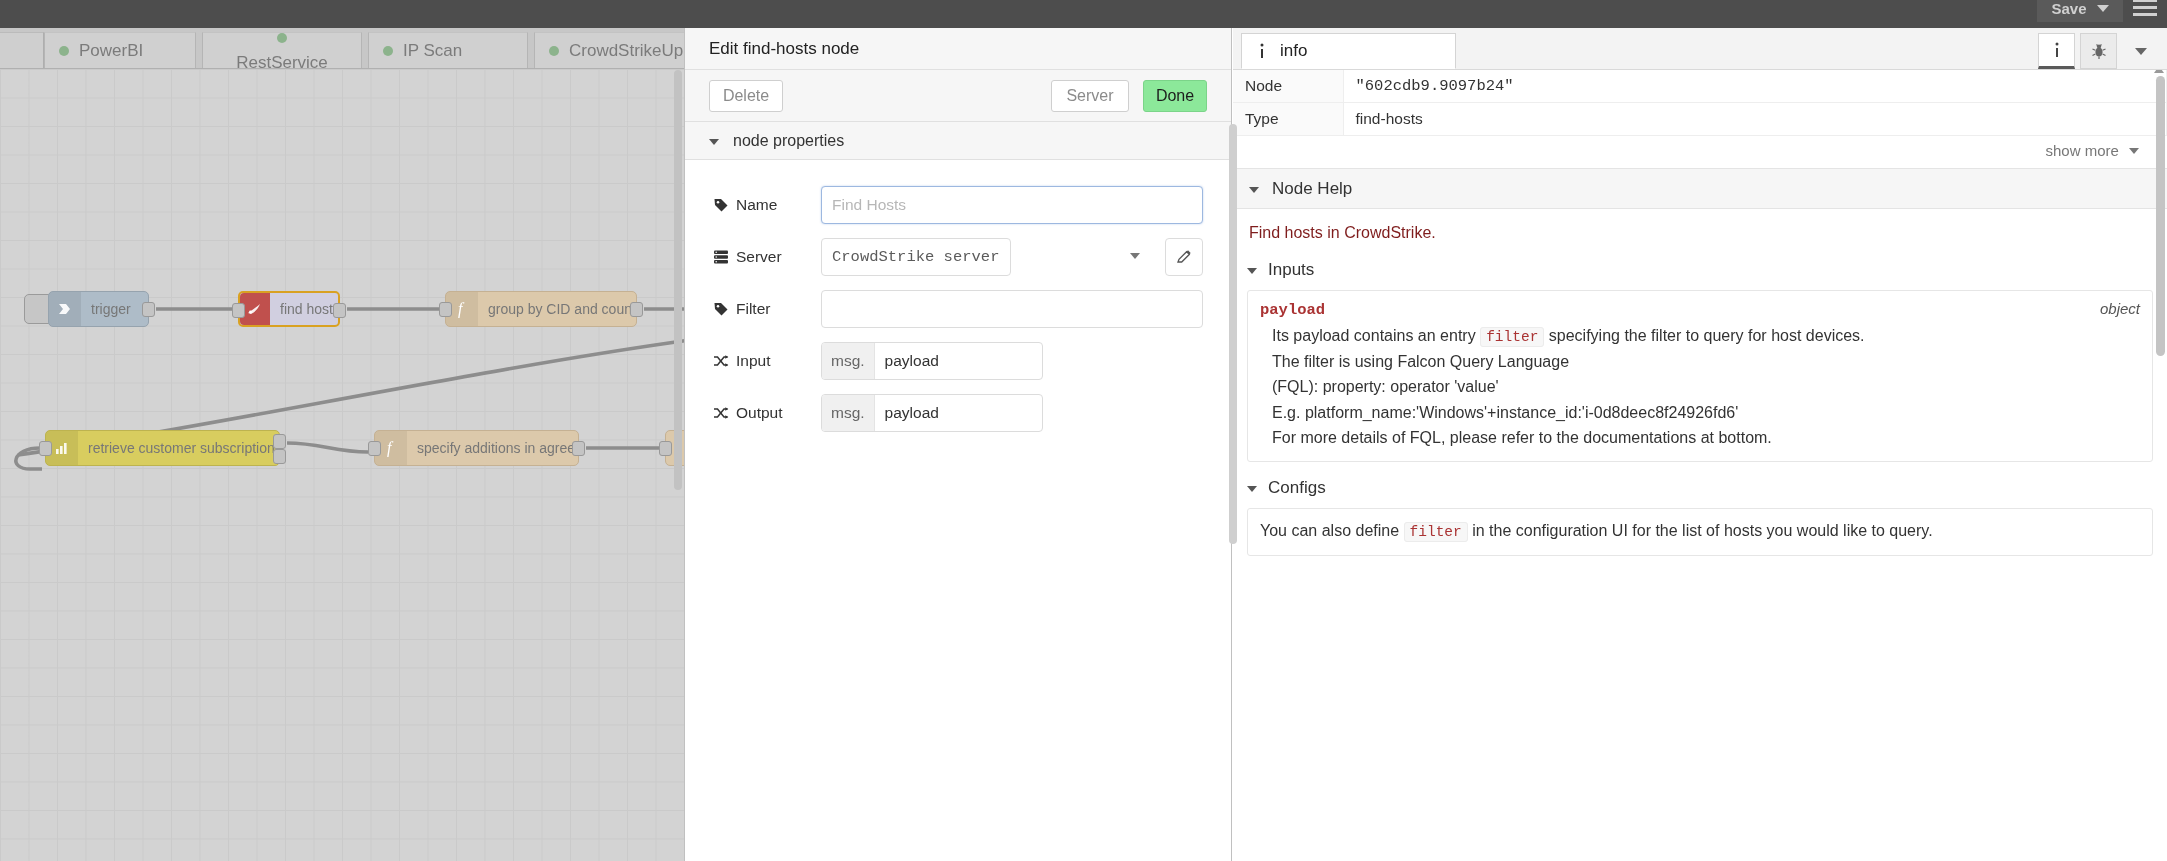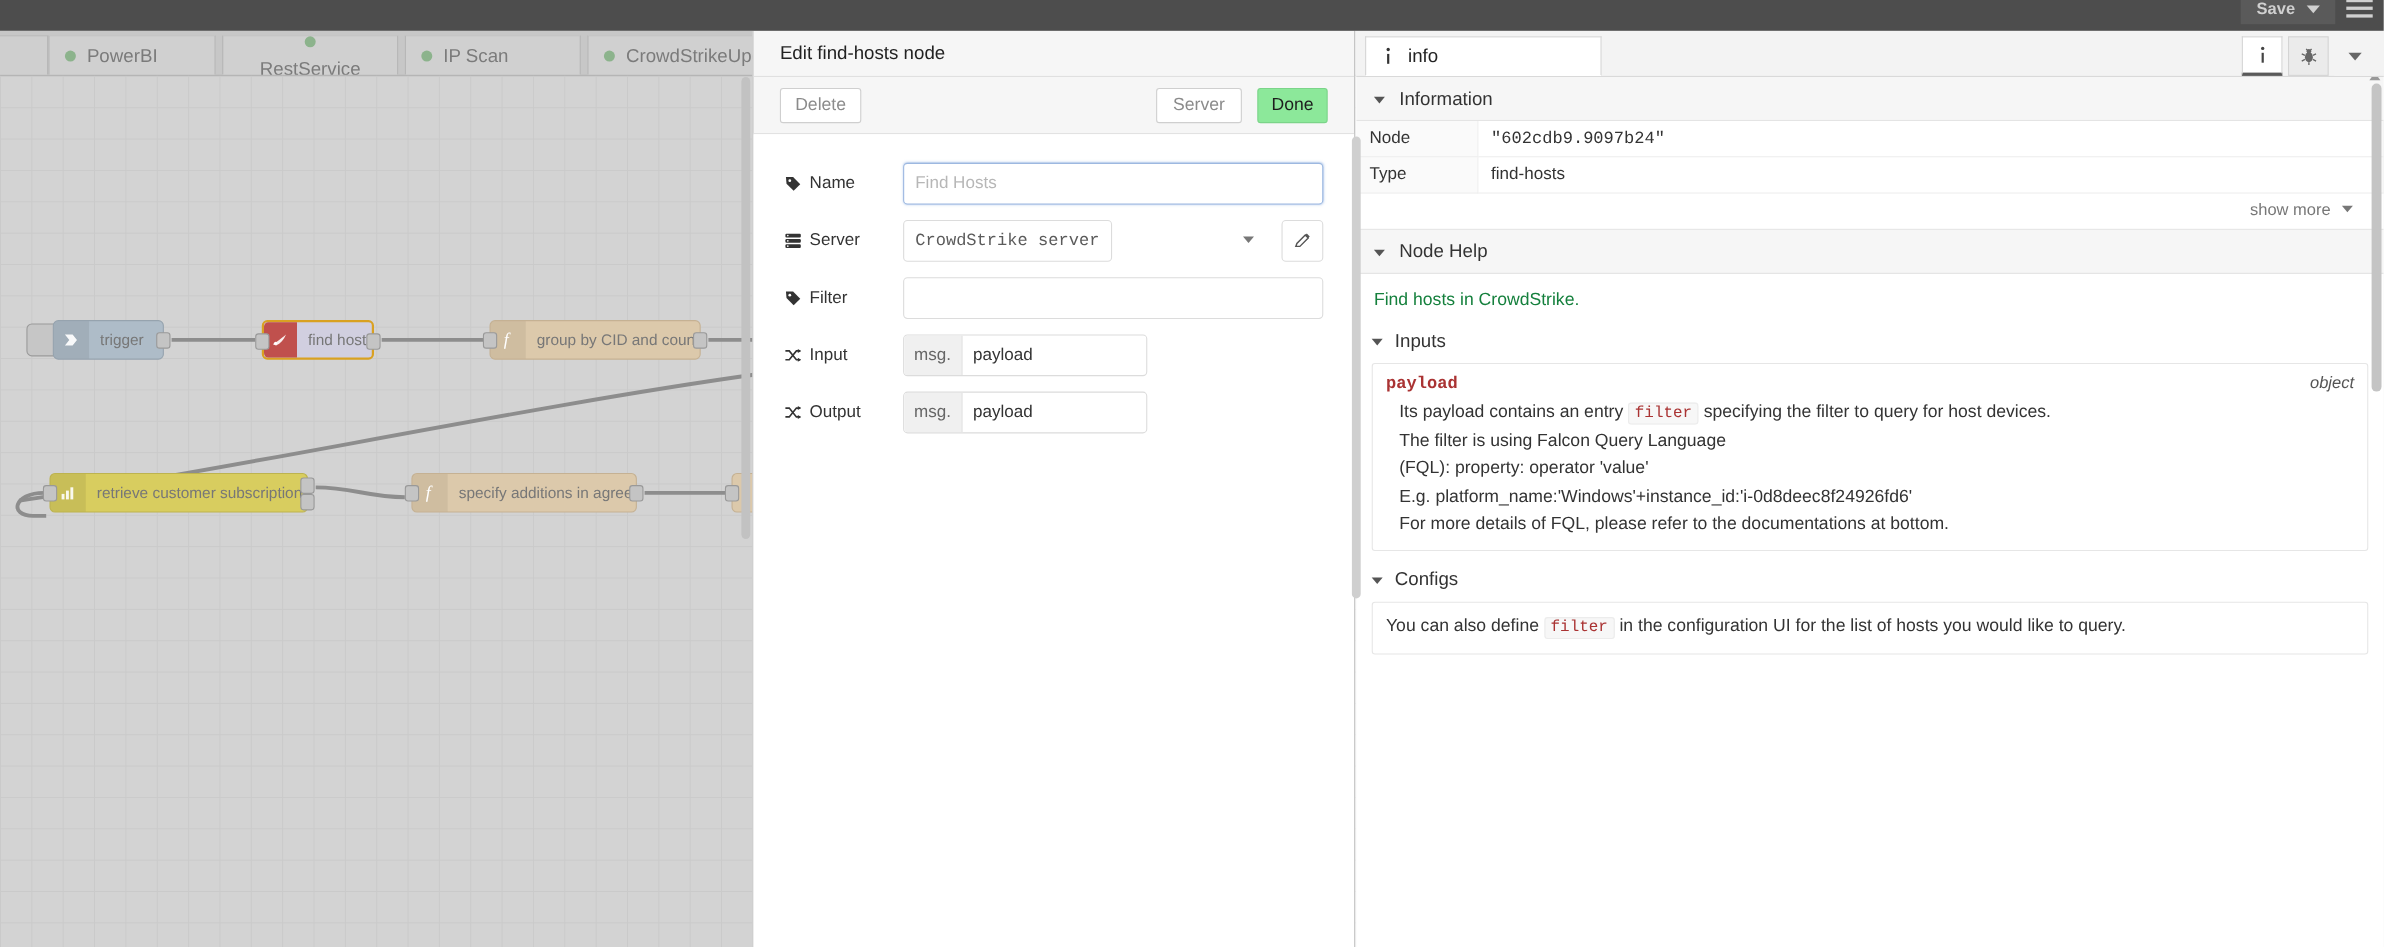--- a/index.html
+++ b/index.html
@@ -368,21 +368,21 @@
     display: inline-block;
     width: 0; height: 0;
     border-left: 5px solid transparent;
     border-right: 5px solid transparent;
     border-top: 6px solid #777;
     margin-left: 6px;
     position: relative; top: -2px;
   }
   .help-para {
     padding: 12px 8px 10px 16px;
-    font-size: 16px; color: #15803d; line-height: 1.45;
+    font-size: 16px; color: #7f1d1d; line-height: 1.45;
   }
   .sub-header {
     display: flex; align-items: center; gap: 11px;
     padding: 6px 16px 6px 14px;
     font-size: 17px; color: #333;
     cursor: pointer;
   }
   .help-card {
     margin: 4px 14px 10px 14px;
     border: 1px solid #e6e6e6;
@@ -558,20 +558,24 @@
   <div id="dialog-title">Edit find-hosts node</div>
 
   <div id="dialog-toolbar">
     <div class="btn" id="delete-button">Delete</div>
     <div id="dialog-toolbar-right">
       <div class="btn" id="cancel-button">Server</div>
       <div class="btn" id="done-button">Done</div>
     </div>
   </div>
 
+  <div id="props-header">
+    <span class="chevron-d"></span>
+    <span>node properties</span>
+  </div>
 
   <div id="form-body">
 
     <div class="form-row">
       <div class="form-label">
         <svg class="ficon" viewBox="0 0 16 16">
           <path d="M1.5 2 L8 2 L14.5 8.5 L8.5 14.5 L2 8 Z" fill="#333"></path>
           <circle cx="5" cy="5.3" r="1.25" fill="#fff"></circle>
         </svg>
         <span>Name</span>
@@ -683,24 +687,20 @@
         </svg>
       </div>
       <div class="sb-btn plain">
         <span style="width:0;height:0;border-left:6px solid transparent;border-right:6px solid transparent;border-top:7px solid #666;"></span>
       </div>
     </div>
   </div>
 
   <div id="sidebar-body">
 
-    <div class="sec-header">
-      <span class="chevron-d"></span>
-      <span>Information</span>
-    </div>
 
     <table class="kv-table">
       <tbody>
           <tr>
         <td class="kv-key">Node</td>
         <td class="kv-val-mono">"602cdb9.9097b24"</td>
       </tr>
       <tr>
         <td class="kv-key">Type</td>
         <td>find-hosts</td>

